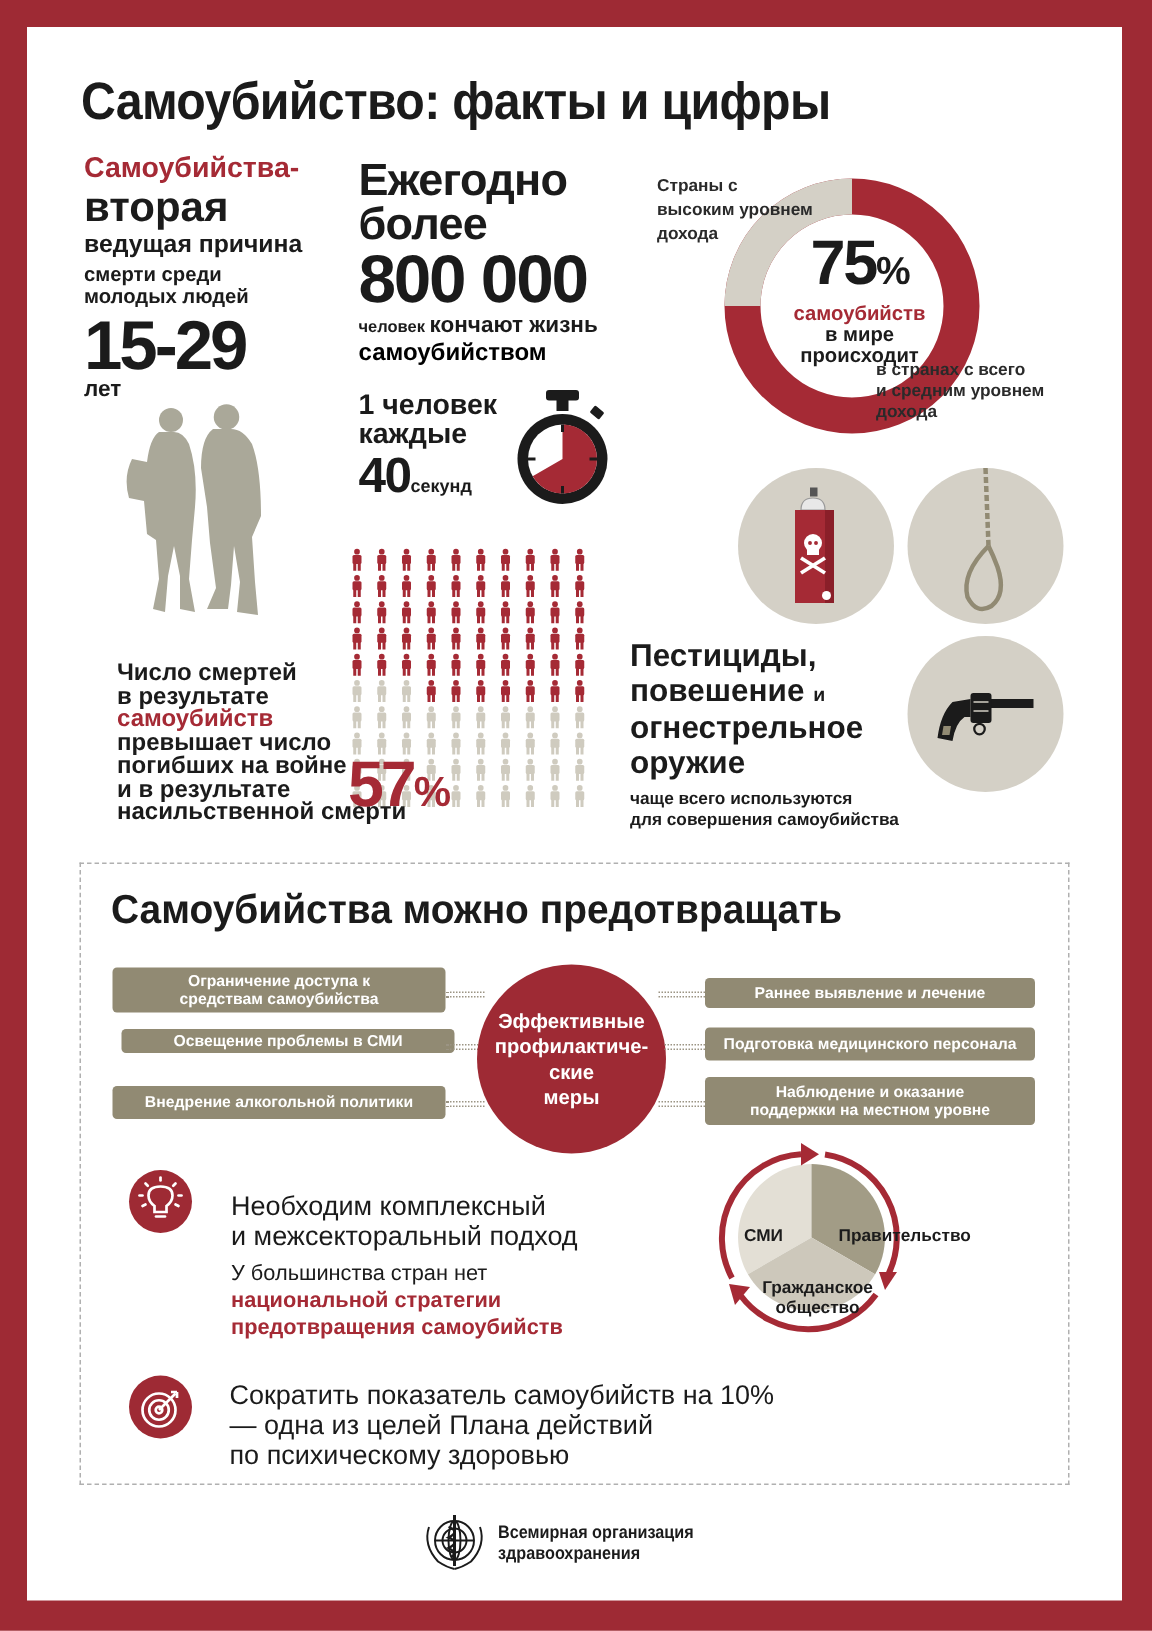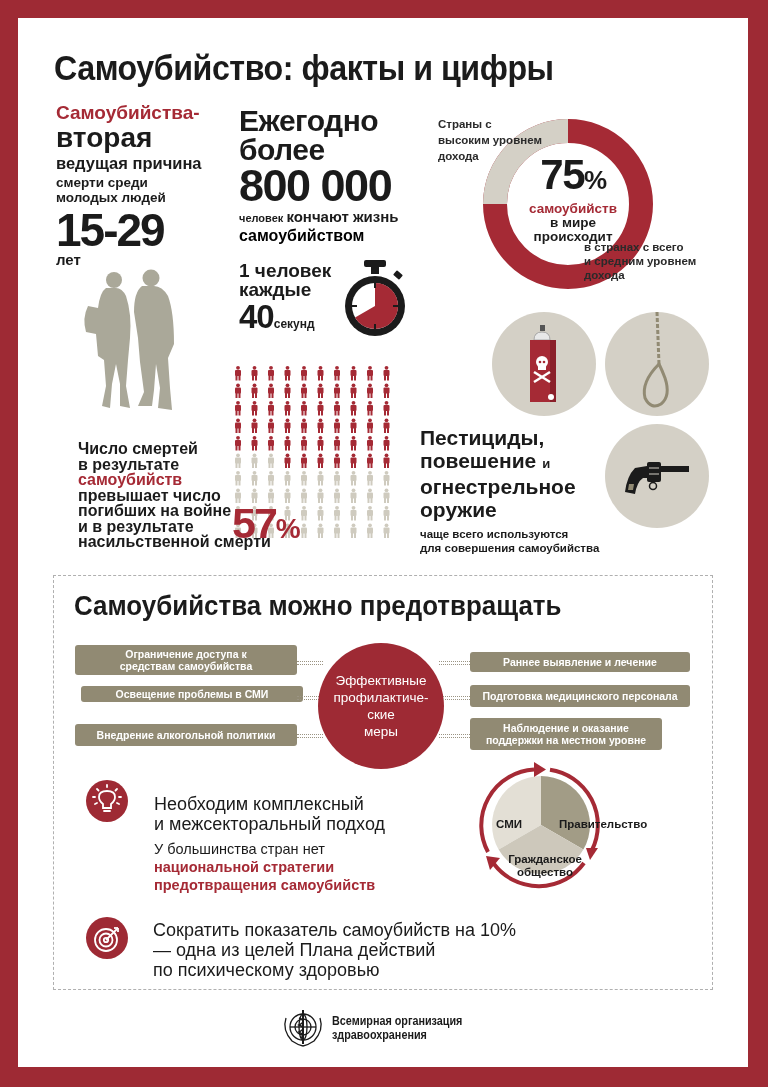--- a/index.html
+++ b/index.html
@@ -53,21 +53,21 @@
   .methods .s { font-size:11.5px; font-weight:bold; line-height:14px; margin-top:6px; }
 
   .circle { position:absolute; border-radius:50%; background:#d4d0c6; }
 
   
   .dash-box { left:35px; top:557px; width:660px; height:415px; border:1px dashed #b0b0b0; }
   .prev-title { left:56px; top:573px; font-size:27px; font-weight:bold; white-space:nowrap; transform:scaleX(0.96); transform-origin:left; }
 
   .pill { position:absolute; background:#918a73; color:#fff; font-size:10.5px; font-weight:bold; text-align:center; border-radius:3px; display:flex; align-items:center; justify-content:center; line-height:12px; }
   .conn { position:absolute; height:4px; border-top:1px dotted #9b9483; border-bottom:1px dotted #9b9483; }
-  .hub { left:300px; top:625px; width:126px; height:126px; background:#9e2a34; color:#fff; border-radius:50%; display:flex; align-items:center; justify-content:center; text-align:center; font-size:13.5px; font-weight:normal; line-height:17px; }
+  .hub { left:300px; top:625px; width:126px; height:126px; background:#9e2a34; color:#fff; border-radius:50%; display:flex; align-items:center; justify-content:center; text-align:center; font-size:13.5px; font-weight:bold; line-height:17px; }
 
   .icon-circle { position:absolute; width:42px; height:42px; border-radius:50%; background:#9e2a34; }
   .need { left:136px; top:776px; }
   .need .h { font-size:18px; line-height:20px; color:#1b1b1b; }
   .need .s { font-size:14.5px; line-height:18px; margin-top:6px; }
   .need .s.r { color:#a52a35; font-weight:bold; }
   .need .s.k { font-weight:normal; }
   .goal { left:135px; top:902px; font-size:18px; line-height:20px; }
 
   .cyc-label { position:absolute; font-size:11.5px; font-weight:bold; color:#1b1b1b; text-align:center; line-height:13px; }
@@ -836,21 +836,21 @@
       <div>меры</div>
     </div>
   </div>
 
   <div class="pill" style="left:452px;top:634px;width:220px;height:20px">
       <span>Раннее выявление и лечение</span>
     </div>
   <div class="pill" style="left:452px;top:667px;width:220px;height:22px">
       <span>Подготовка медицинского персонала</span>
     </div>
-  <div class="pill" style="left:452px;top:700px;width:192px;height:32px">
+  <div class="pill" style="left:452px;top:700px;width:220px;height:32px">
       <div>
         <div>Наблюдение и оказание</div>
         <div>поддержки на местном уровне</div>
       </div>
     </div>
   <div class="conn" style="left:421px;top:643px;width:31px"></div>
   <div class="conn" style="left:425px;top:678px;width:27px"></div>
   <div class="conn" style="left:421px;top:716px;width:31px"></div>
 
   <div class="icon-circle" style="left:68px;top:762px">

